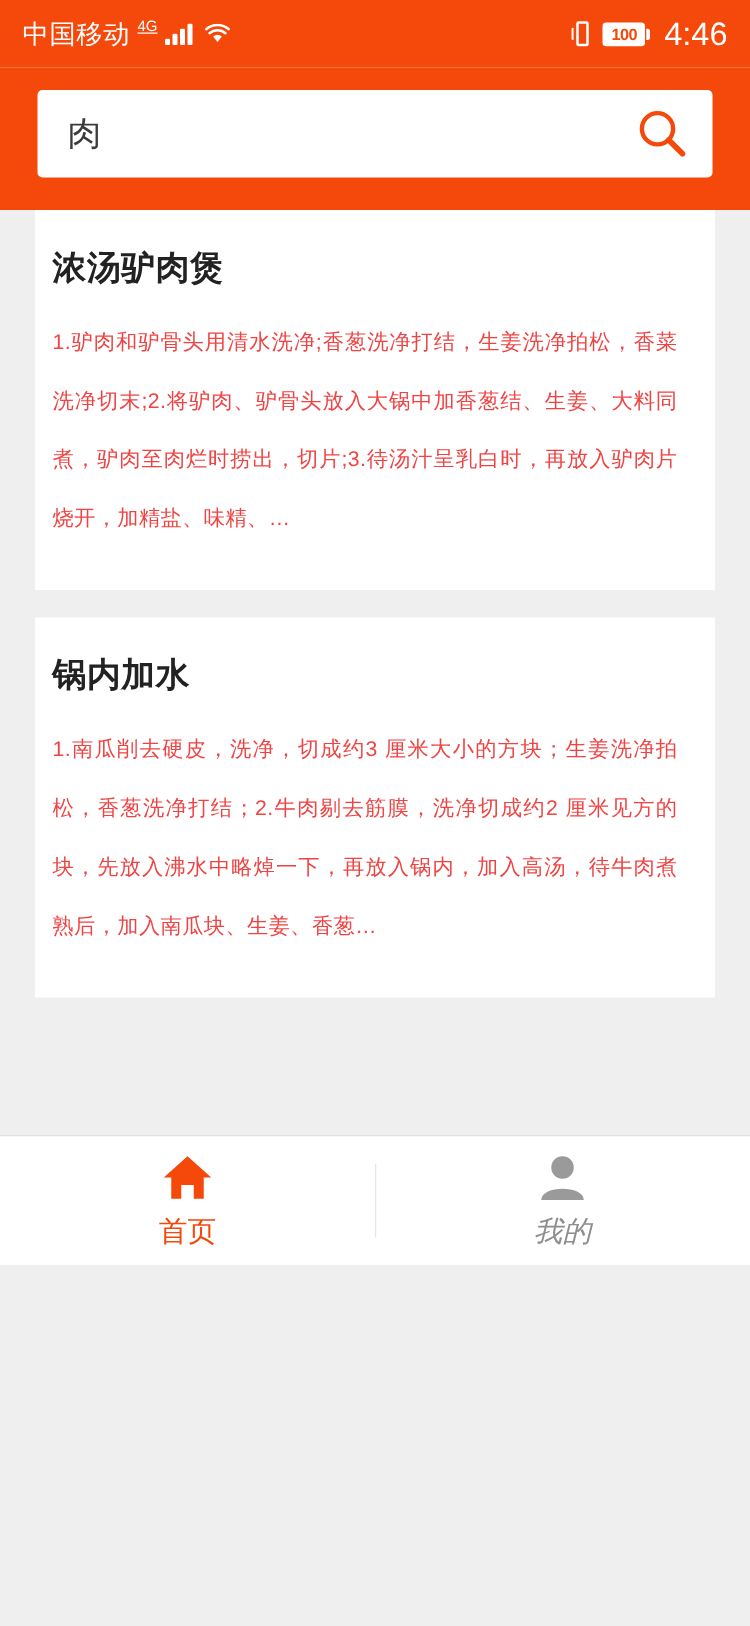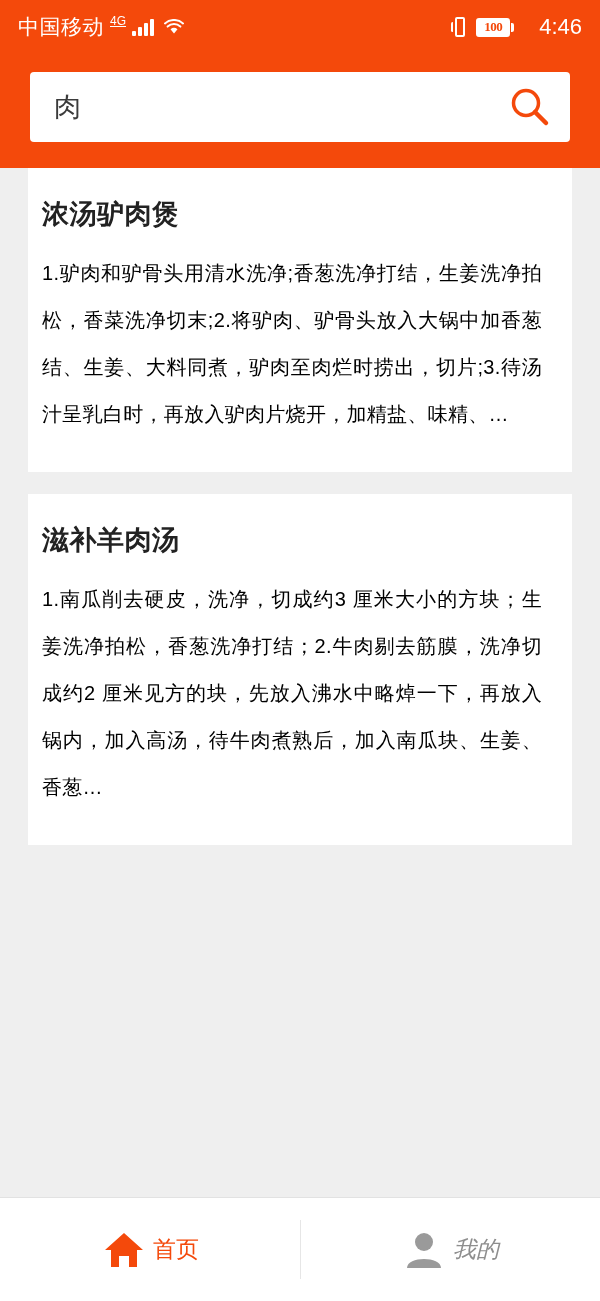--- a/index.html
+++ b/index.html
@@ -6,21 +6,21 @@
   html, body {
     width: 600px;
     height: 1301px;
     font-family: "Liberation Sans", sans-serif;
     background: #efefef;
     overflow: hidden;
   }
   .phone {
     position: relative;
     width: 600px;
-    height: 1301px;
+    height: 1012px;
     display: flex;
     flex-direction: column;
     background: #efefef;
   }
 
   
   .statusbar {
     height: 54px;
     background: #f4490b;
     color: #ffffff;
@@ -65,26 +65,25 @@
   }
   .battery {
     display: inline-flex; align-items: center;
   }
   .battery .shell {
     width: 34px; height: 19px;
     border: 2px solid #ffffff; border-radius: 3px;
     display: flex; align-items: center; justify-content: center;
     font-size: 13px; color: #f4490b; background: #fff; font-weight: bold;
     letter-spacing: -0.5px;
-    font-family: Liberation Serif, serif;
   }
   .battery .cap {
     width: 3px; height: 9px; background: #fff; border-radius: 0 2px 2px 0; margin-left: 1px;
   }
-  .clock { font-size: 22px; margin-left: 16px; }
+  .clock { font-size: 26px; margin-left: 2px; }
 
   
   .searchbar-wrap {
     background: #f4490b;
     padding: 18px 30px 26px 30px;
     flex: none;
   }
   .searchbox {
     background: #ffffff;
     border-radius: 4px;
@@ -121,39 +120,39 @@
   }
   .card:first-child { margin-top: 0; }
   .card-title {
     font-size: 27px;
     font-weight: bold;
     color: #222222;
     margin-bottom: 18px;
     letter-spacing: 0.5px;
   }
   .card-body {
-    font-size: 20px;
-    color: #000000;
+    font-size: 17px;
+    color: #ef4444;
     line-height: 47px;
     letter-spacing: 0.3px;
     text-align: justify;
   }
 
   
   .tabbar {
     height: 104px;
     background: #ffffff;
     border-top: 1px solid #e2e2e2;
     display: flex;
     flex: none;
   }
   .tab {
     flex: 1;
     display: flex;
-    flex-direction: row;
+    flex-direction: column;
     align-items: center;
     justify-content: center;
     gap: 6px;
     position: relative;
   }
   .tab + .tab::before {
     content: "";
     position: absolute;
     left: 0; top: 22px; bottom: 22px;
     width: 1px;
@@ -215,21 +214,21 @@
 
   <div class="content">
 
     <div class="card">
       <div class="card-title">浓汤驴肉煲</div>
       <div class="card-body">1.驴肉和驴骨头用清水洗净;香葱洗净打结，生姜洗净拍松，香菜洗净切末;2.将驴肉、驴骨头放入大锅中加香葱结、生姜、大料同煮，驴肉至肉烂时捞出，切片;3.待汤汁呈乳白时，再放入驴肉片烧开，加精盐、味精、…</div>
     </div>
 
 
     <div class="card">
-      <div class="card-title">滋补羊肉汤</div>
+      <div class="card-title">锅内加水</div>
       <div class="card-body">1.南瓜削去硬皮，洗净，切成约3 厘米大小的方块；生姜洗净拍松，香葱洗净打结；2.牛肉剔去筋膜，洗净切成约2 厘米见方的块，先放入沸水中略焯一下，再放入锅内，加入高汤，待牛肉煮熟后，加入南瓜块、生姜、香葱…</div>
     </div>
 
   </div>
 
   <div class="tabbar">
     <div class="tab active">
       <span class="tab-icon">
         <svg width="44" height="42" viewBox="0 0 44 42">
           <path d="M22 4 L41 21 L35 21 L35 38 L27 38 L27 27 L17 27 L17 38 L9 38 L9 21 L3 21 Z" fill="#f4490b"></path>

